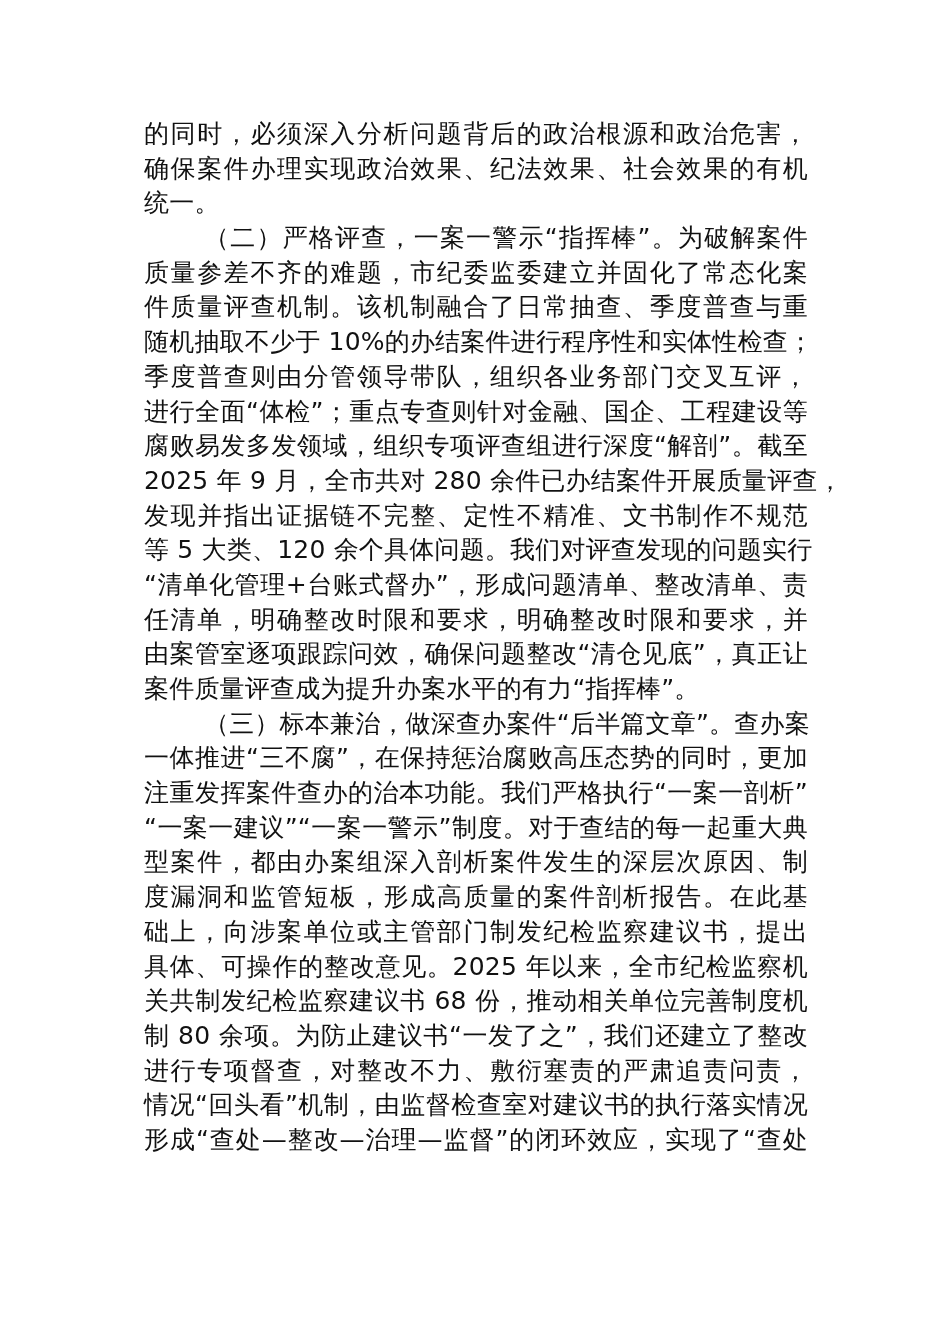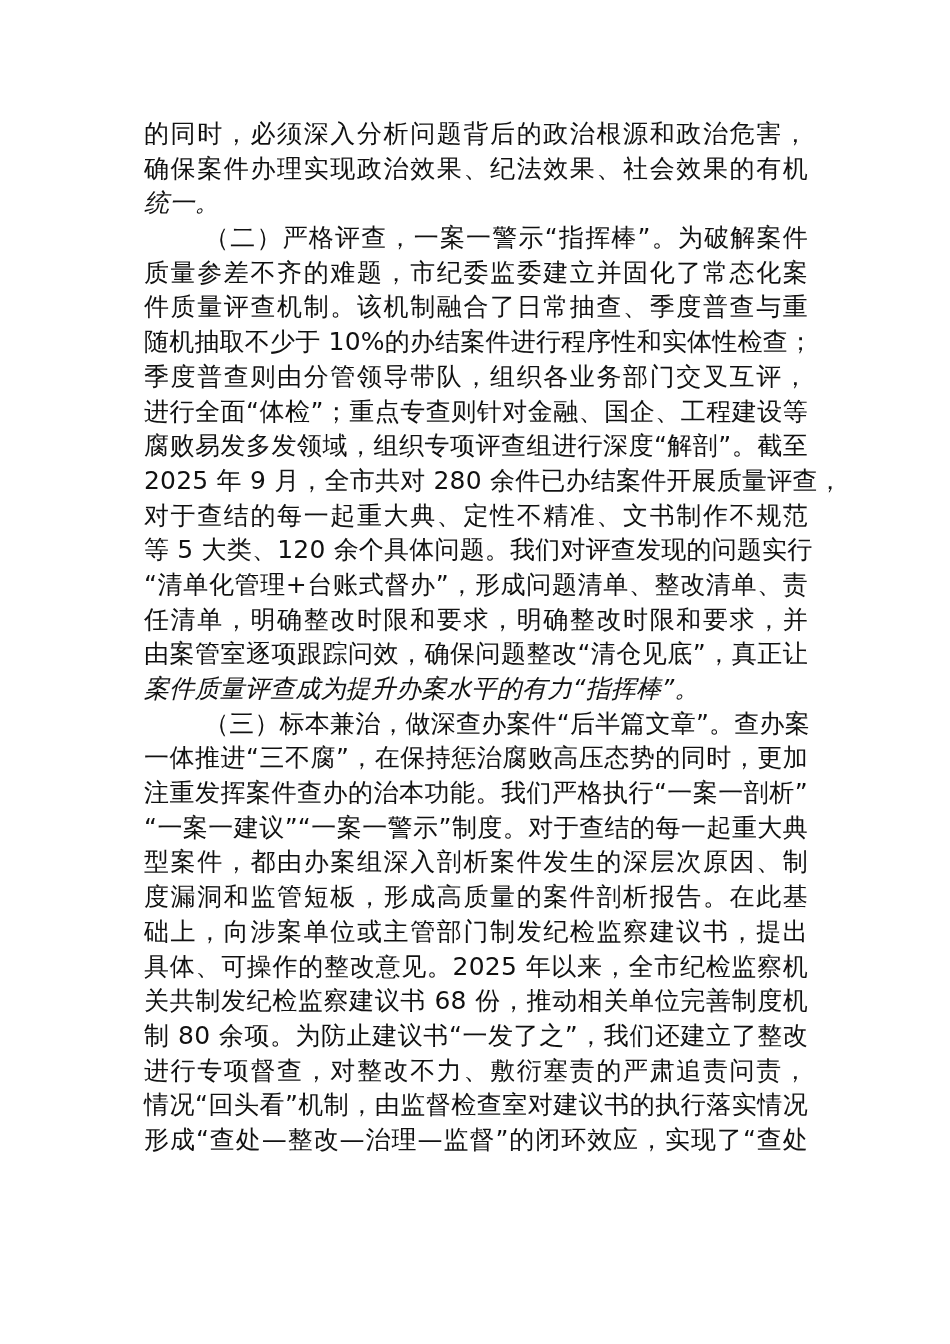--- a/index.html
+++ b/index.html
@@ -35,21 +35,20 @@
       display: block;
       white-space: nowrap;
       height: 34.7px;
       text-align: justify;
       text-align-last: justify;
       letter-spacing: 0.2px;
     }
     .line.last {
       text-align: left;
       text-align-last: left;
-      font-style: italic;
     }
     .line.indent {
       padding-left: 60px;
     }
   </style>
 </head>
 <body>
 
 <div class="page">
   <div class="text-body">
@@ -62,21 +61,21 @@
 
     <div>
       <span class="line indent">（二）严格评查，一案一警示“指挥棒”。为破解案件</span>
       <span class="line">质量参差不齐的难题，市纪委监委建立并固化了常态化案</span>
       <span class="line">件质量评查机制。该机制融合了日常抽查、季度普查与重</span>
       <span class="line">随机抽取不少于 10%的办结案件进行程序性和实体性检查；</span>
       <span class="line">季度普查则由分管领导带队，组织各业务部门交叉互评，</span>
       <span class="line">进行全面“体检”；重点专查则针对金融、国企、工程建设等</span>
       <span class="line">腐败易发多发领域，组织专项评查组进行深度“解剖”。截至</span>
       <span class="line">2025 年 9 月，全市共对 280 余件已办结案件开展质量评查，</span>
-      <span class="line">对于查结的每一起重大典、定性不精准、文书制作不规范</span>
+      <span class="line">发现并指出证据链不完整、定性不精准、文书制作不规范</span>
       <span class="line">等 5 大类、120 余个具体问题。我们对评查发现的问题实行</span>
       <span class="line">“清单化管理+台账式督办”，形成问题清单、整改清单、责</span>
       <span class="line">任清单，明确整改时限和要求，明确整改时限和要求，并</span>
       <span class="line">由案管室逐项跟踪问效，确保问题整改“清仓见底”，真正让</span>
       <span class="line last">案件质量评查成为提升办案水平的有力“指挥棒”。</span>
     </div>
 
     <div>
       <span class="line indent">（三）标本兼治，做深查办案件“后半篇文章”。查办案</span>
       <span class="line">一体推进“三不腐”，在保持惩治腐败高压态势的同时，更加</span>

